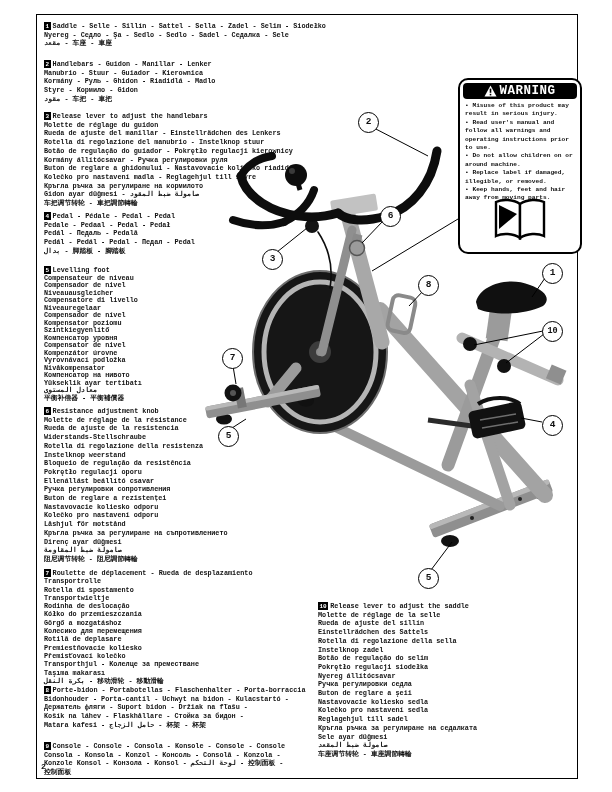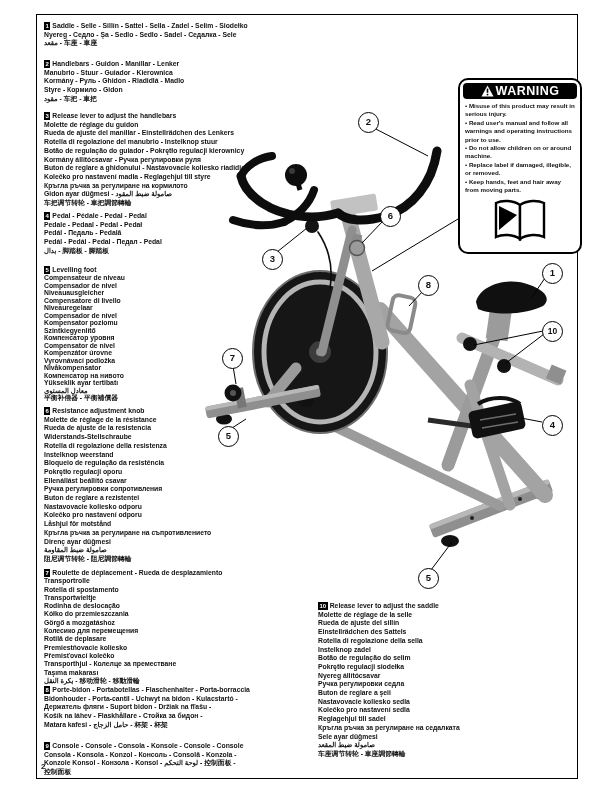--- a/index.html
+++ b/index.html
@@ -1,17 +1,17 @@
 <!DOCTYPE html>
 <html><head>
 <meta charset="utf-8">
 <style>
   html,body{margin:0;padding:0;background:#e8e8e8;}
   .page{position:relative;width:612px;height:792px;background:#fff;overflow:hidden;
-        font-family:Liberation Sans, sans-serif;color:#111;}
+        font-family:Liberation Mono, monospace;color:#111;}
   .frame{position:absolute;left:36px;top:14px;width:540px;height:763px;border:1px solid #000;}
   .part{position:absolute;font-size:6.8px;font-weight:bold;line-height:8.7px;width:285px;}
   .part .rest{white-space:pre-line;}
   .badge{display:inline-block;background:#000;color:#fff;font-size:6px;line-height:7px;
          padding:0.5px 1.5px;margin-right:2px;vertical-align:0.5px;}
   .co{position:absolute;width:19px;height:19px;border:1.4px solid #000;border-radius:50%;
       background:#fff;text-align:center;line-height:18px;font-size:9.5px;font-weight:bold;z-index:5;}
   .warnbox{position:absolute;left:458px;top:78px;width:114px;height:166px;border:2px solid #000;
            border-radius:10px;background:#fff;padding:3px;z-index:4;}
   .warnhdr{background:#000;color:#fff;border-radius:4px;text-align:center;font-weight:bold;

